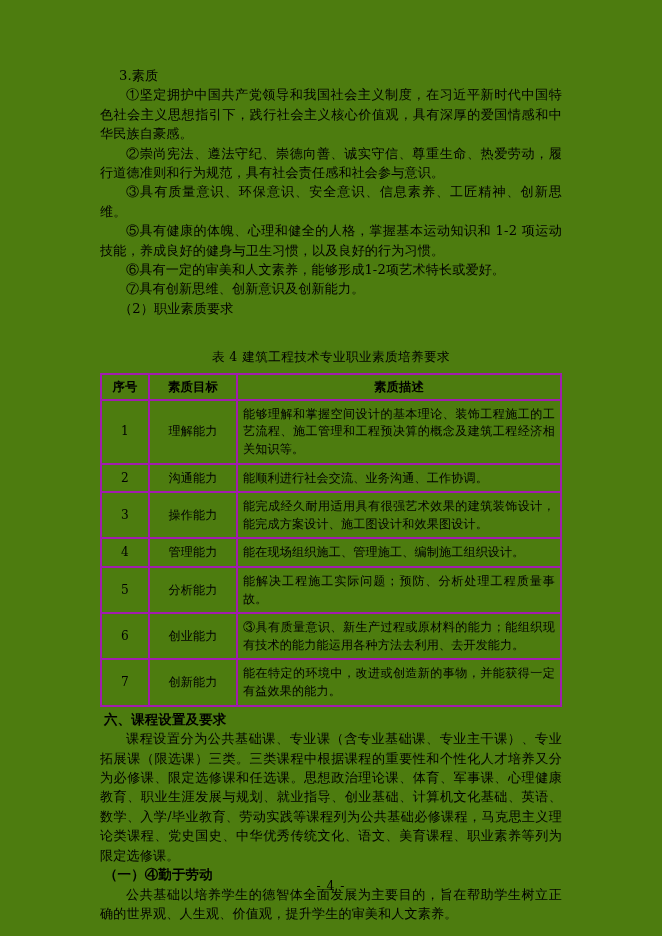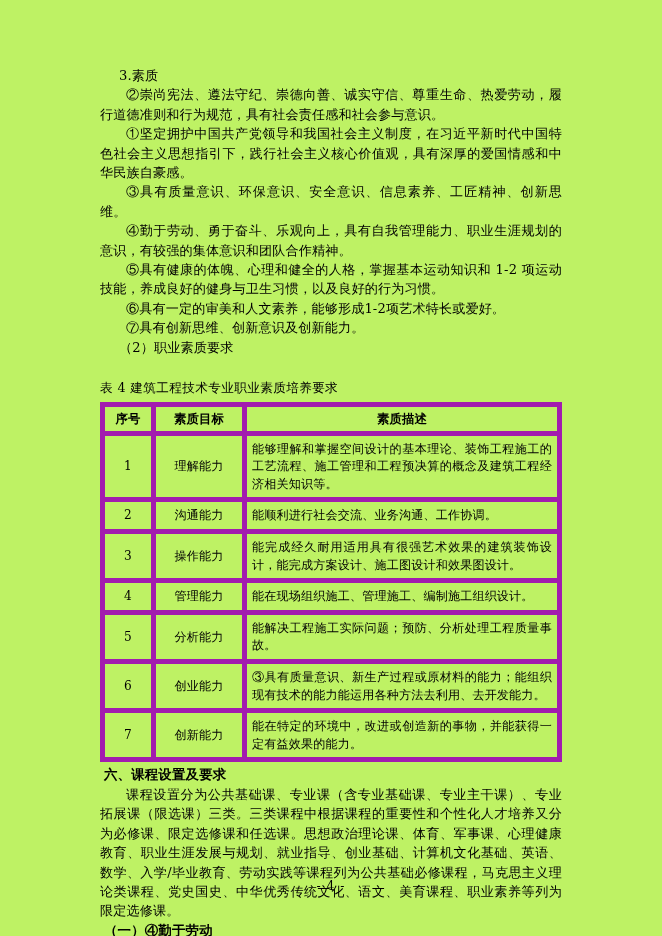--- a/index.html
+++ b/index.html
@@ -8,21 +8,21 @@
     background: #ffffff;
   }
   body {
     font-family: "DejaVu Serif", "Liberation Serif", serif;
     color: #000000;
   }
   #page {
     position: relative;
     width: 662px;
     height: 936px;
-    background: #bef264;
+    background: #4d7c0f;
     overflow: hidden;
     box-sizing: border-box;
     text-decoration: underline;
   }
   #content {
     position: absolute;
     left: 100px;
     top: 66px;
     width: 462px;
   }
@@ -44,34 +44,35 @@
     font-size: 13.4px;
     line-height: 19.6px;
     font-weight: bold;
     margin: 0;
     text-indent: 4px;
     letter-spacing: 0.2px;
   }
   .table-caption {
     font-size: 12.6px;
     line-height: 17px;
-    margin: 0;
+    text-align: center;
+    margin: 8px;
     padding-top: 8px;
-    padding-bottom: 6px;
+    padding-bottom: 0;
     letter-spacing: 0.4px;
   }
   table.qtable {
     border-collapse: collapse;
     width: 462px;
     table-layout: fixed;
     margin: 0;
   }
   table.qtable th,
   table.qtable td {
-    border: 5px solid #a21caf;
+    border: 2px solid #a21caf;
     padding: 5px 5px 4px 5px;
     font-size: 12.1px;
     line-height: 17.6px;
     vertical-align: middle;
     letter-spacing: 0.15px;
   }
   table.qtable th {
     font-weight: bold;
     text-align: center;
     padding-top: 3px;
@@ -96,24 +97,23 @@
 </head>
 <body>
 
 <div id="page">
 
   <div id="content">
 
     <p class="para indent-hang">3.素质</p>
 
 
+    <p class="para indent2">①坚定拥护中国共产党领导和我国社会主义制度，在习近平新时代中国特色社会主义思想指引下，践行社会主义核心价值观，具有深厚的爱国情感和中华民族自豪感。</p>
     <p class="para indent2">②崇尚宪法、遵法守纪、崇德向善、诚实守信、尊重生命、热爱劳动，履行道德准则和行为规范，具有社会责任感和社会参与意识。</p>
-    <p class="para indent2">①坚定拥护中国共产党领导和我国社会主义制度，在习近平新时代中国特色社会主义思想指引下，践行社会主义核心价值观，具有深厚的爱国情感和中华民族自豪感。</p>
     <p class="para indent2">③具有质量意识、环保意识、安全意识、信息素养、工匠精神、创新思维。</p>
-    <p class="para indent2">④勤于劳动、勇于奋斗、乐观向上，具有自我管理能力、职业生涯规划的意识，有较强的集体意识和团队合作精神。</p>
     <p class="para indent2">⑤具有健康的体魄、心理和健全的人格，掌握基本运动知识和 1-2 项运动技能，养成良好的健身与卫生习惯，以及良好的行为习惯。</p>
     <p class="para indent2">⑥具有一定的审美和人文素养，能够形成1-2项艺术特长或爱好。</p>
     <p class="para indent2">⑦具有创新思维、创新意识及创新能力。</p>
 
     <p class="para indent-hang">（2）职业素质要求</p>
 
     <div class="gap-before-table"></div>
 
     <p class="table-caption">表 4 建筑工程技术专业职业素质培养要求</p>
 

